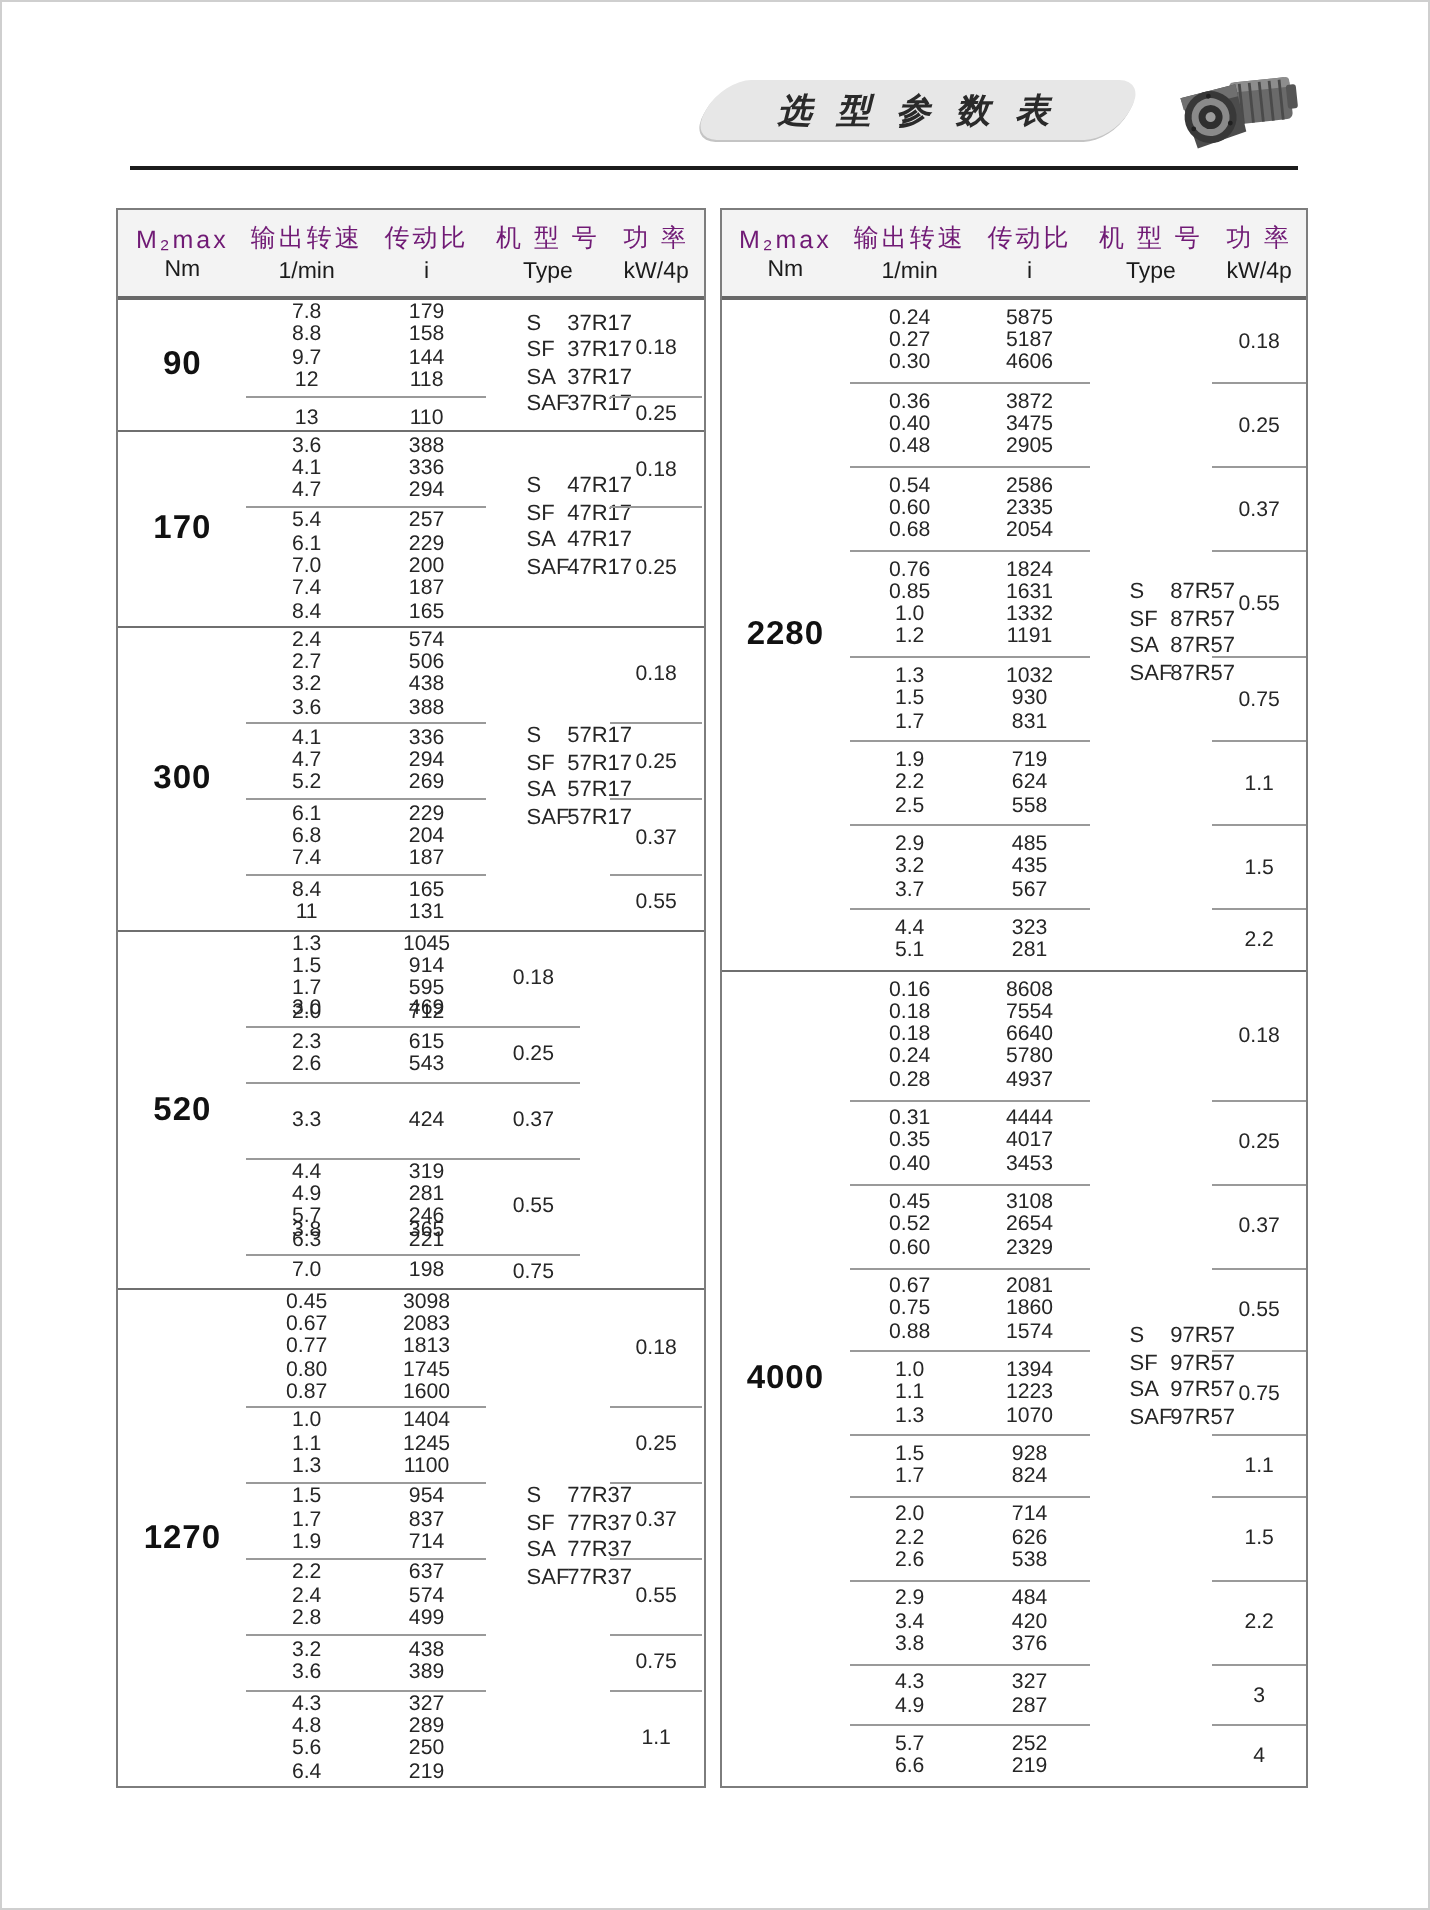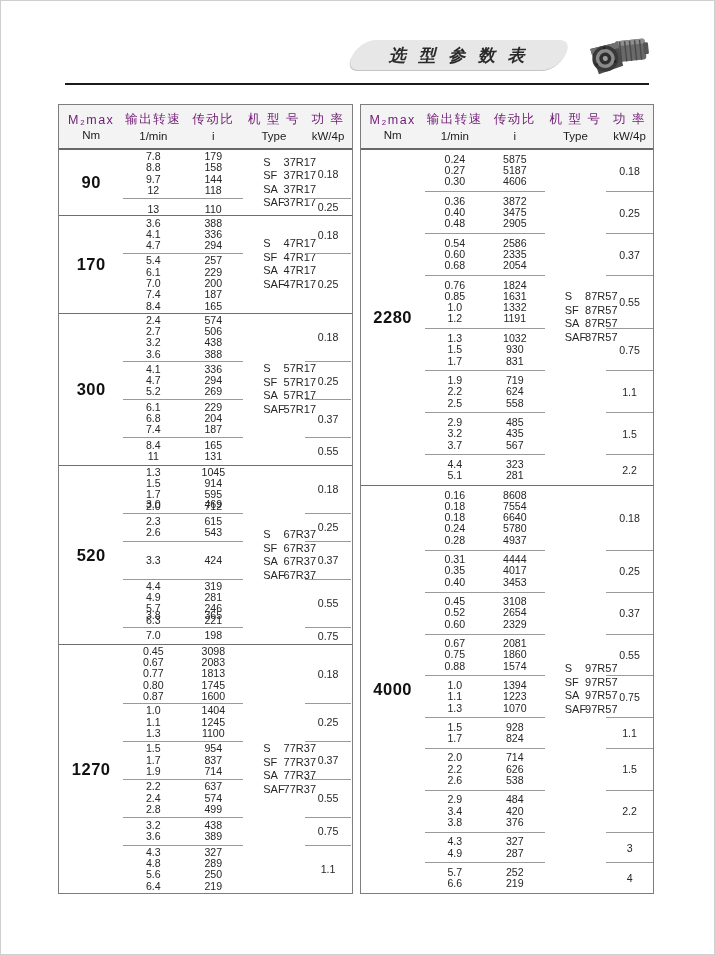--- a/index.html
+++ b/index.html
@@ -373,26 +373,20 @@
                   <span class="dratio">221</span>
                 </div>
               </div>
               <div class="sg" style="flex-grow: 1.6;">
                 <div class="drow">
                   <span class="dspeed">7.0</span>
                   <span class="dratio">198</span>
                 </div>
               </div>
             </div>
-            <div class="gtype">
-              <div class="tline"><span class="tprefix">S</span><span class="tmodel">67R37</span></div>
-              <div class="tline"><span class="tprefix">SF</span><span class="tmodel">67R37</span></div>
-              <div class="tline"><span class="tprefix">SA</span><span class="tmodel">67R37</span></div>
-              <div class="tline"><span class="tprefix">SAF</span><span class="tmodel">67R37</span></div>
-            </div>
             <div class="kws">
               <div class="kw" style="flex-grow: 4.6;">
                 <span>0.18</span>
               </div>
               <div class="kw" style="flex-grow: 2.6;">
                 <span>0.25</span>
               </div>
               <div class="kw" style="flex-grow: 3.6;">
                 <span>0.37</span>
               </div>

